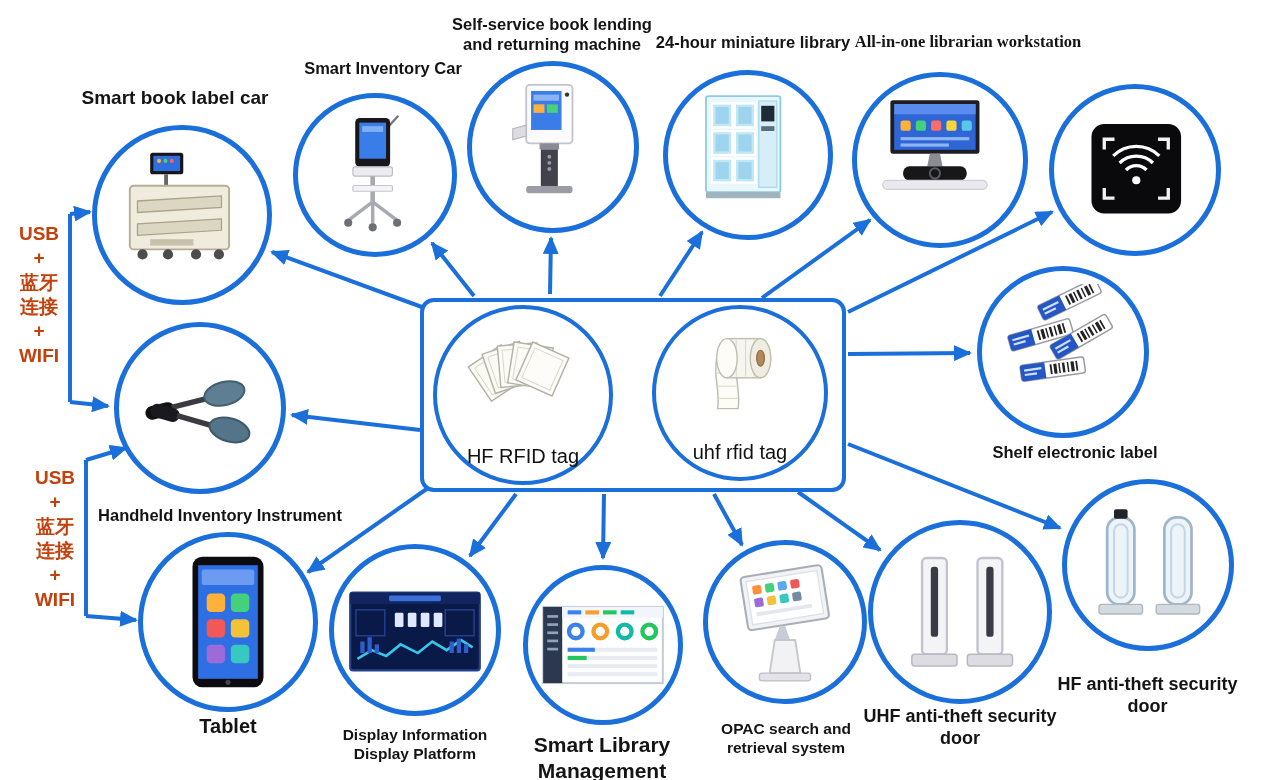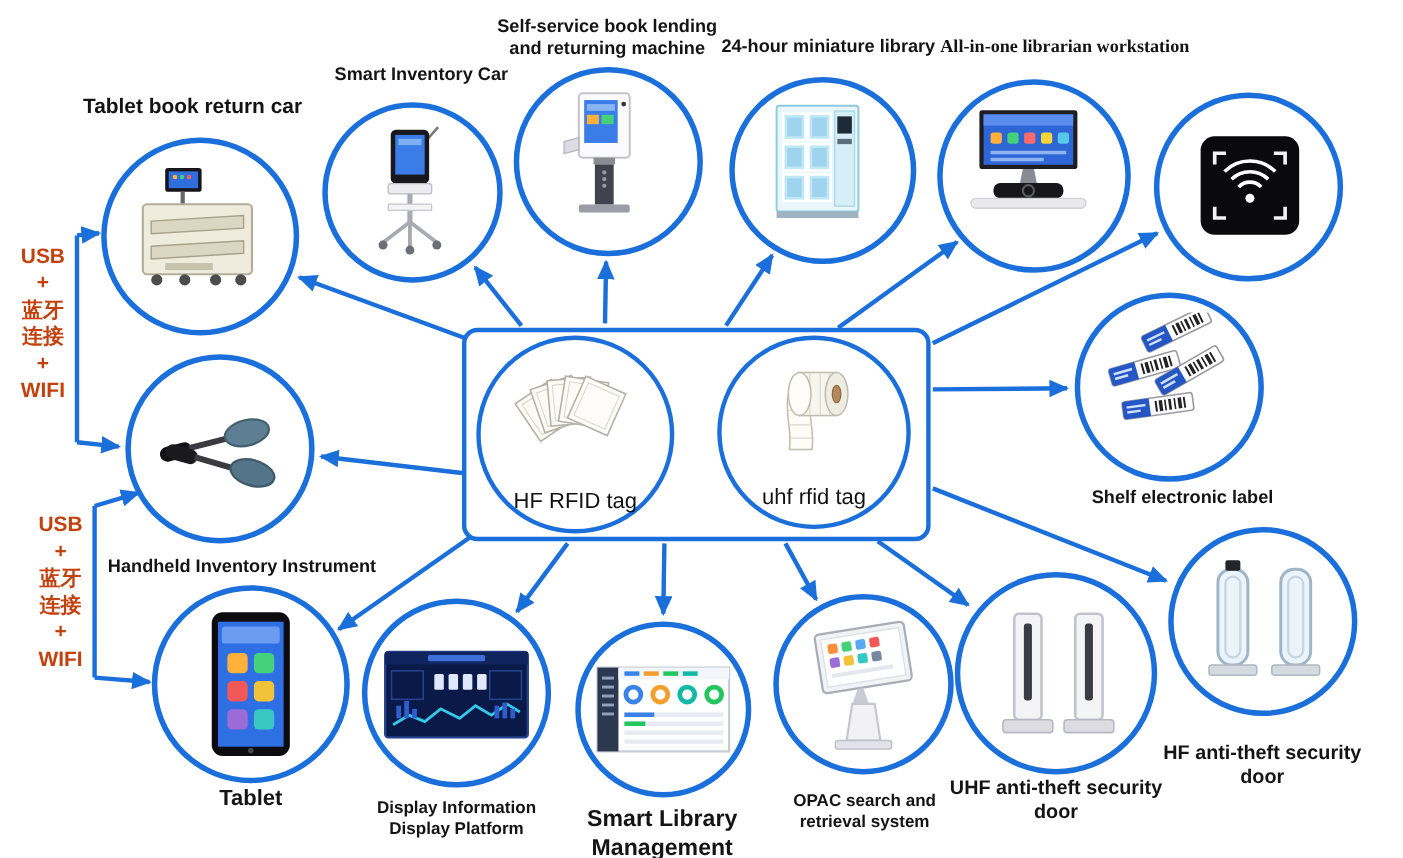--- a/index.html
+++ b/index.html
@@ -126,21 +126,21 @@
       <rect x="14" y="32" width="78" height="50" rx="3" fill="#efecdd" stroke="#b3ad97" stroke-width="1.5"></rect>
       <path d="M20 44 L86 40 L86 49 L20 53 Z" fill="#dcd7c2" stroke="#a9a28a"></path>
       <path d="M20 62 L86 58 L86 67 L20 71 Z" fill="#dcd7c2" stroke="#a9a28a"></path>
       <rect x="30" y="74" width="34" height="5" fill="#c6c1ab"></rect>
       <circle cx="24" cy="86" r="4" fill="#4c4c4c"></circle>
         <circle cx="44" cy="86" r="4" fill="#4c4c4c"></circle>
         <circle cx="66" cy="86" r="4" fill="#4c4c4c"></circle>
         <circle cx="84" cy="86" r="4" fill="#4c4c4c"></circle>
     </svg>
   </div>
-  <div class="label b" style="left:55px;top:86px;width:240px;font-size:19px;">Tablet book return car</div>
+  <div class="label b" style="left:55px;top:86px;width:240px;font-size:19px;">Smart book label car</div>
 
   <div class="node" style="left:293px;top:93px;width:164px;height:164px;">
     <svg viewBox="0 0 110 110" width="128" height="128">
       <line x1="66" y1="14" x2="75" y2="4" stroke="#777" stroke-width="2"></line>
       <rect x="38" y="6" width="30" height="42" rx="4" fill="#17171c"></rect>
       <rect x="41.5" y="10" width="23" height="31" fill="#3a7ce8"></rect>
       <rect x="44" y="13" width="18" height="5" fill="#7fb0f4"></rect>
       <rect x="36" y="48" width="34" height="8" rx="2" fill="#ececf0" stroke="#bcbcc4"></rect>
       <rect x="51" y="56" width="4" height="22" fill="#a9a9b2"></rect>
       <rect x="36" y="64" width="34" height="5" rx="1" fill="#f4f4f7" stroke="#c4c4cc"></rect>

